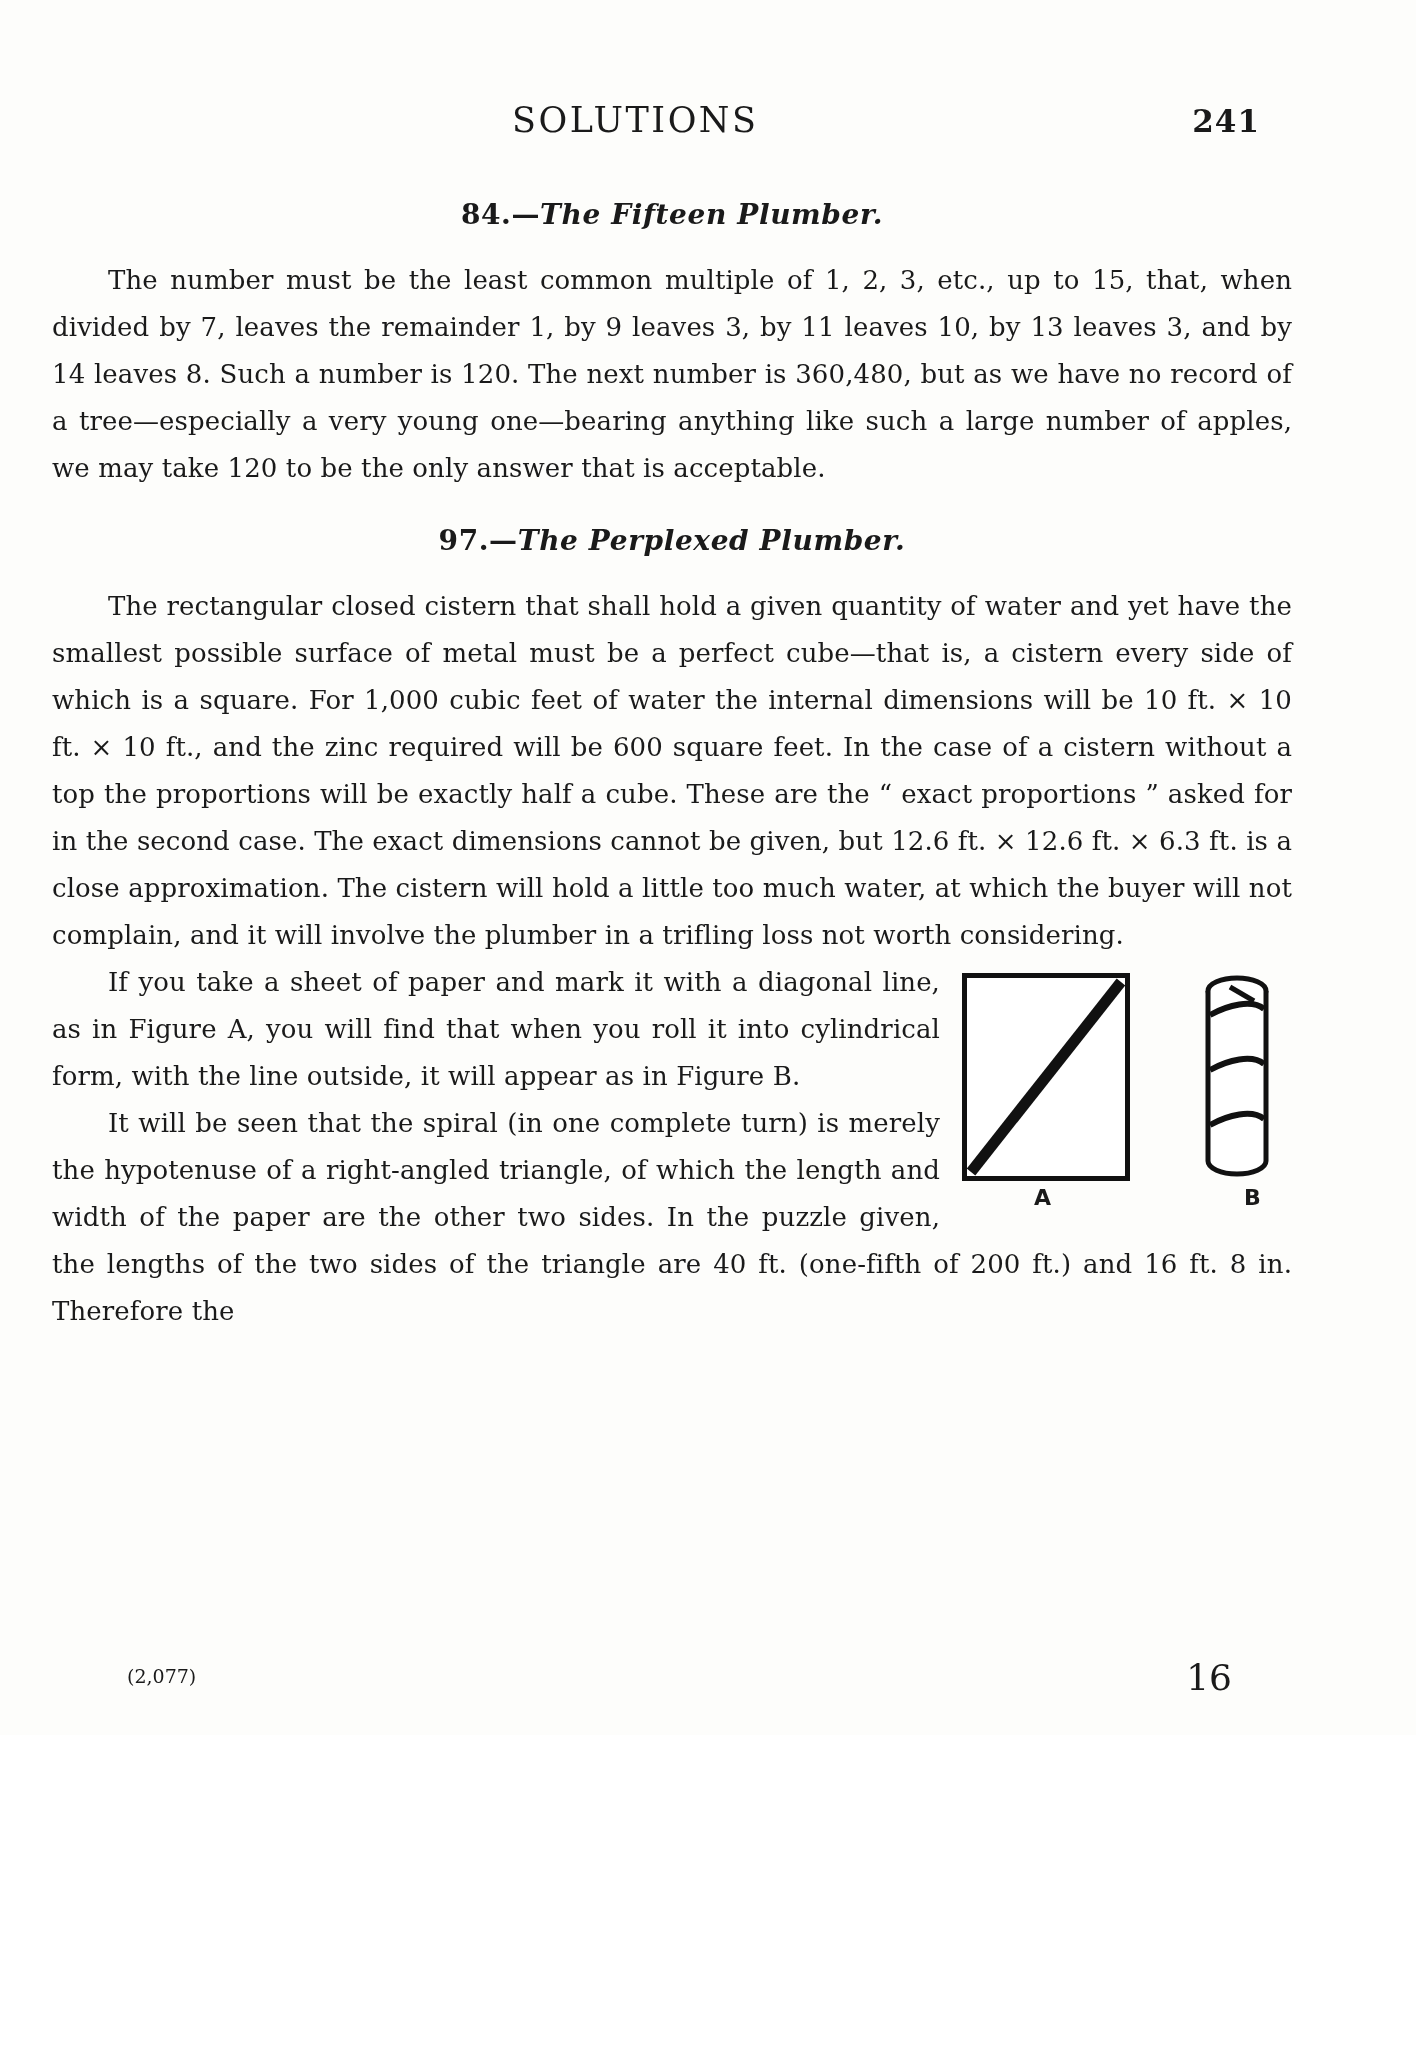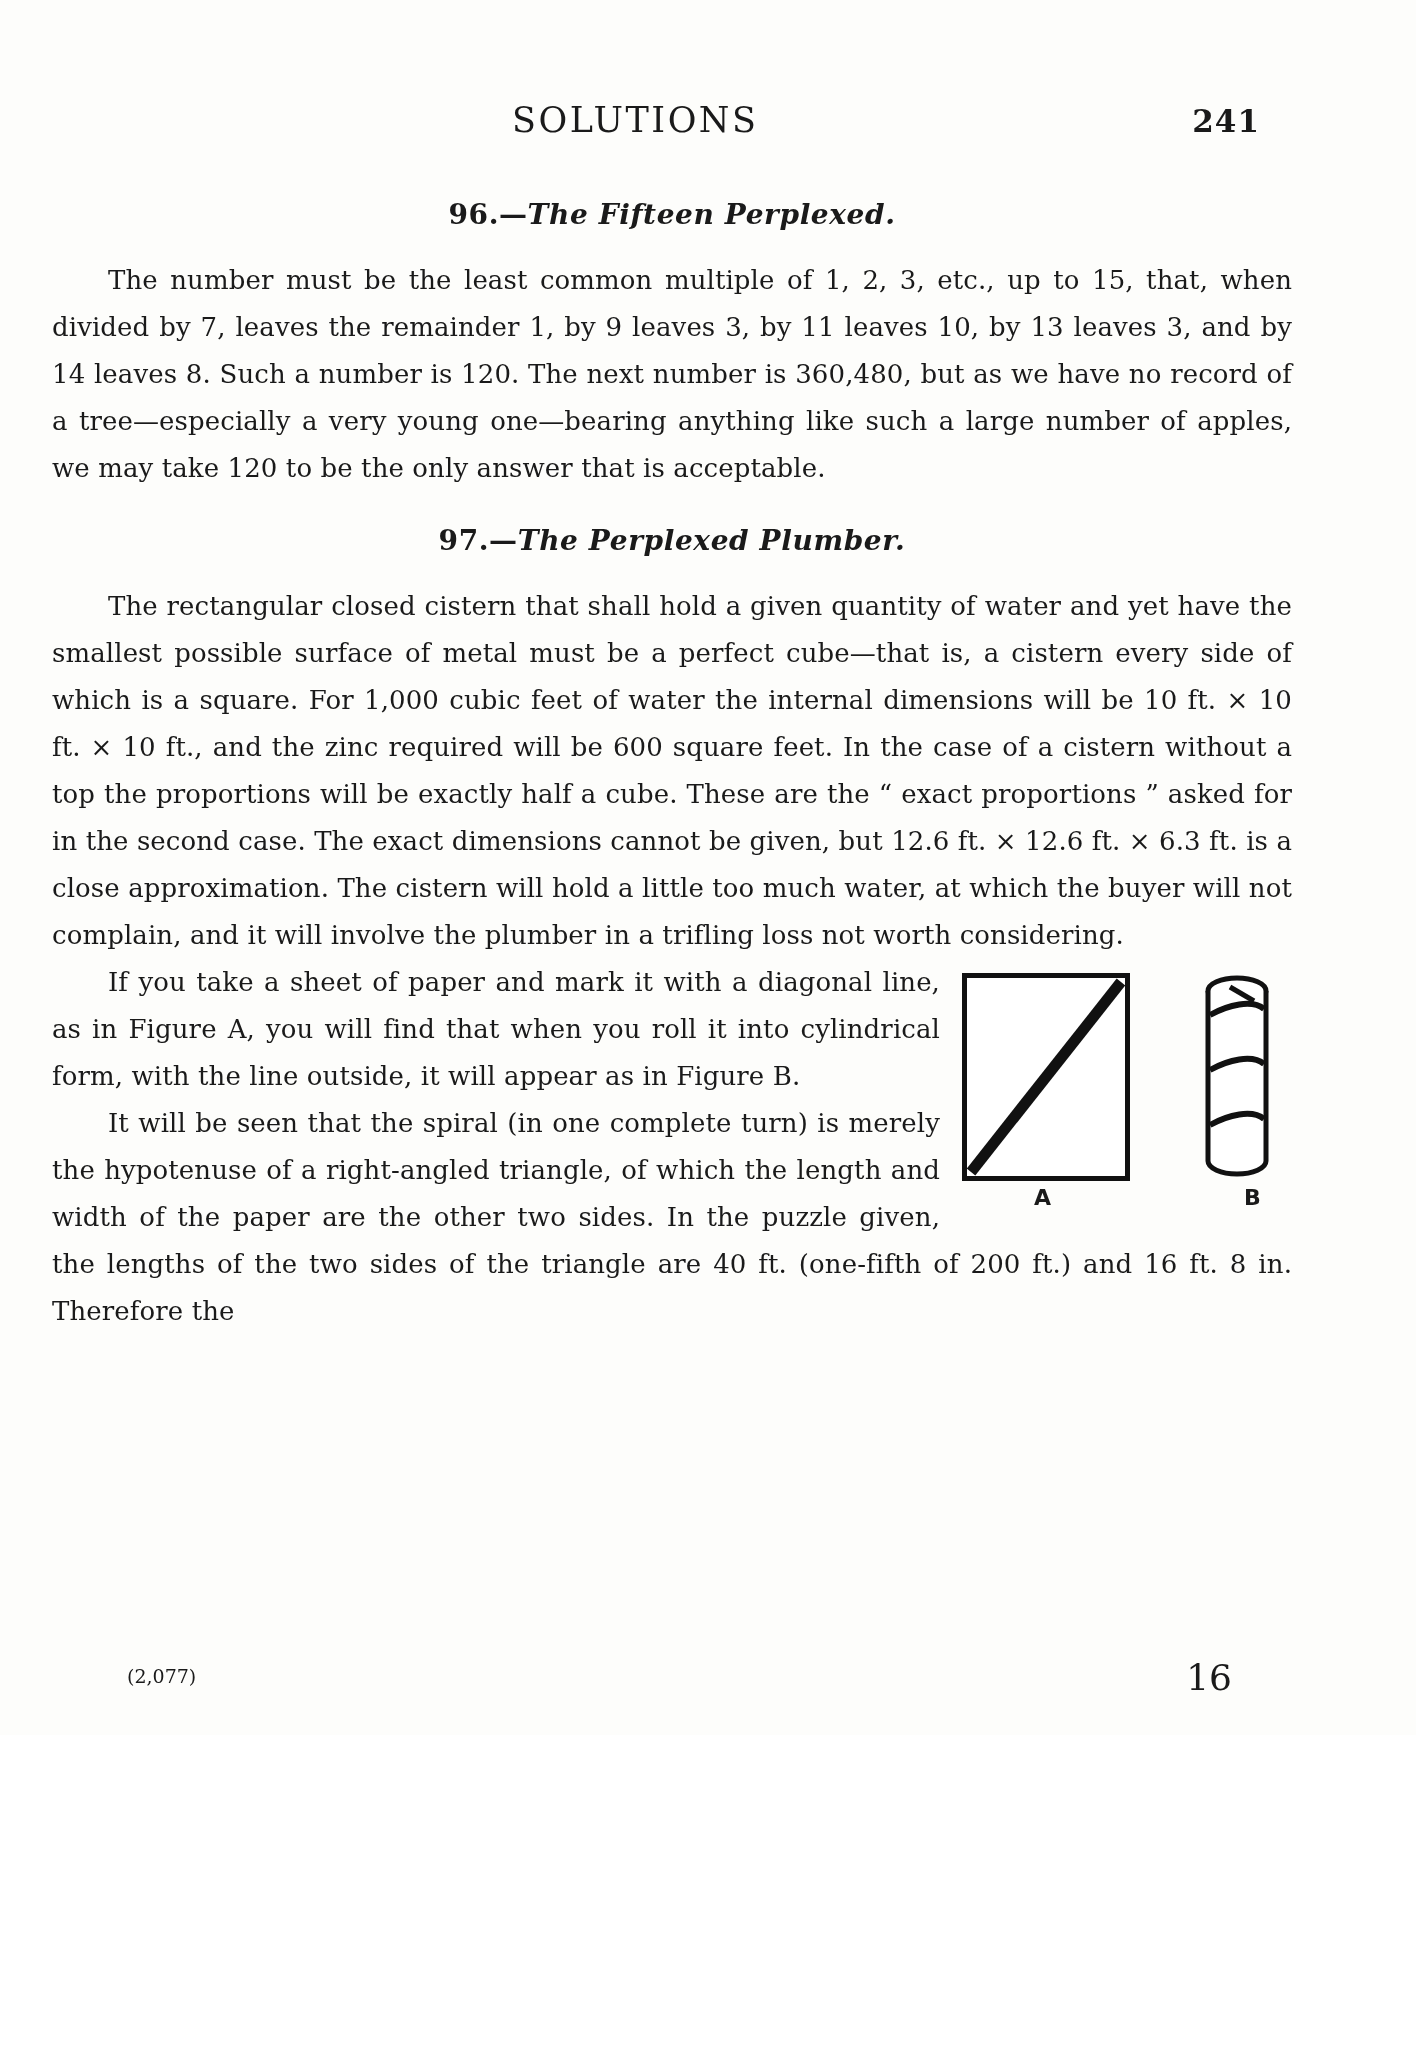--- a/index.html
+++ b/index.html
@@ -146,21 +146,21 @@
 <div class="page">
 
   <div class="content">
 
     <div class="runhead">
       <div class="runhead-title">SOLUTIONS</div>
       <div class="runhead-page">241</div>
     </div>
 
     <h2 class="sec-head">
-      <span class="num">96.—</span><span>The Fifteen Perplexed.</span>
+      <span class="num">84.—</span><span>The Fifteen Plumber.</span>
     </h2>
     <p class="body"><span class="indent"></span><span>The number must be the least common multiple of 1, 2, 3, etc., up to 15, that, when divided by 7, leaves the remainder 1, by 9 leaves 3, by 11 leaves 10, by 13 leaves 3, and by 14 leaves 8.   Such a number is 120.   The next number is 360,480, but as we have no record of a tree—especially a very young one—bearing anything like such a large number of apples, we may take 120 to be the only answer that is acceptable.</span></p>
 
     <h2 class="sec-head gap-before">
       <span class="num">97.—</span><span>The Perplexed Plumber.</span>
     </h2>
     <p class="body"><span class="indent"></span><span>The rectangular closed cistern that shall hold a given quantity of water and yet have the smallest possible surface of metal must be a perfect cube—that is, a cistern every side of which is a square. For 1,000 cubic feet of water the internal dimensions will be 10 ft. × 10 ft. × 10 ft., and the zinc required will be 600 square feet. In the case of a cistern without a top the proportions will be exactly half a cube.   These are the “ exact proportions ” asked for in the second case.   The exact dimensions cannot be given, but 12.6 ft. × 12.6 ft. × 6.3 ft. is a close approximation.   The cistern will hold a little too much water, at which the buyer will not complain, and it will involve the plumber in a trifling loss not worth considering.</span></p>
 
 
     <div class="figwrap">

